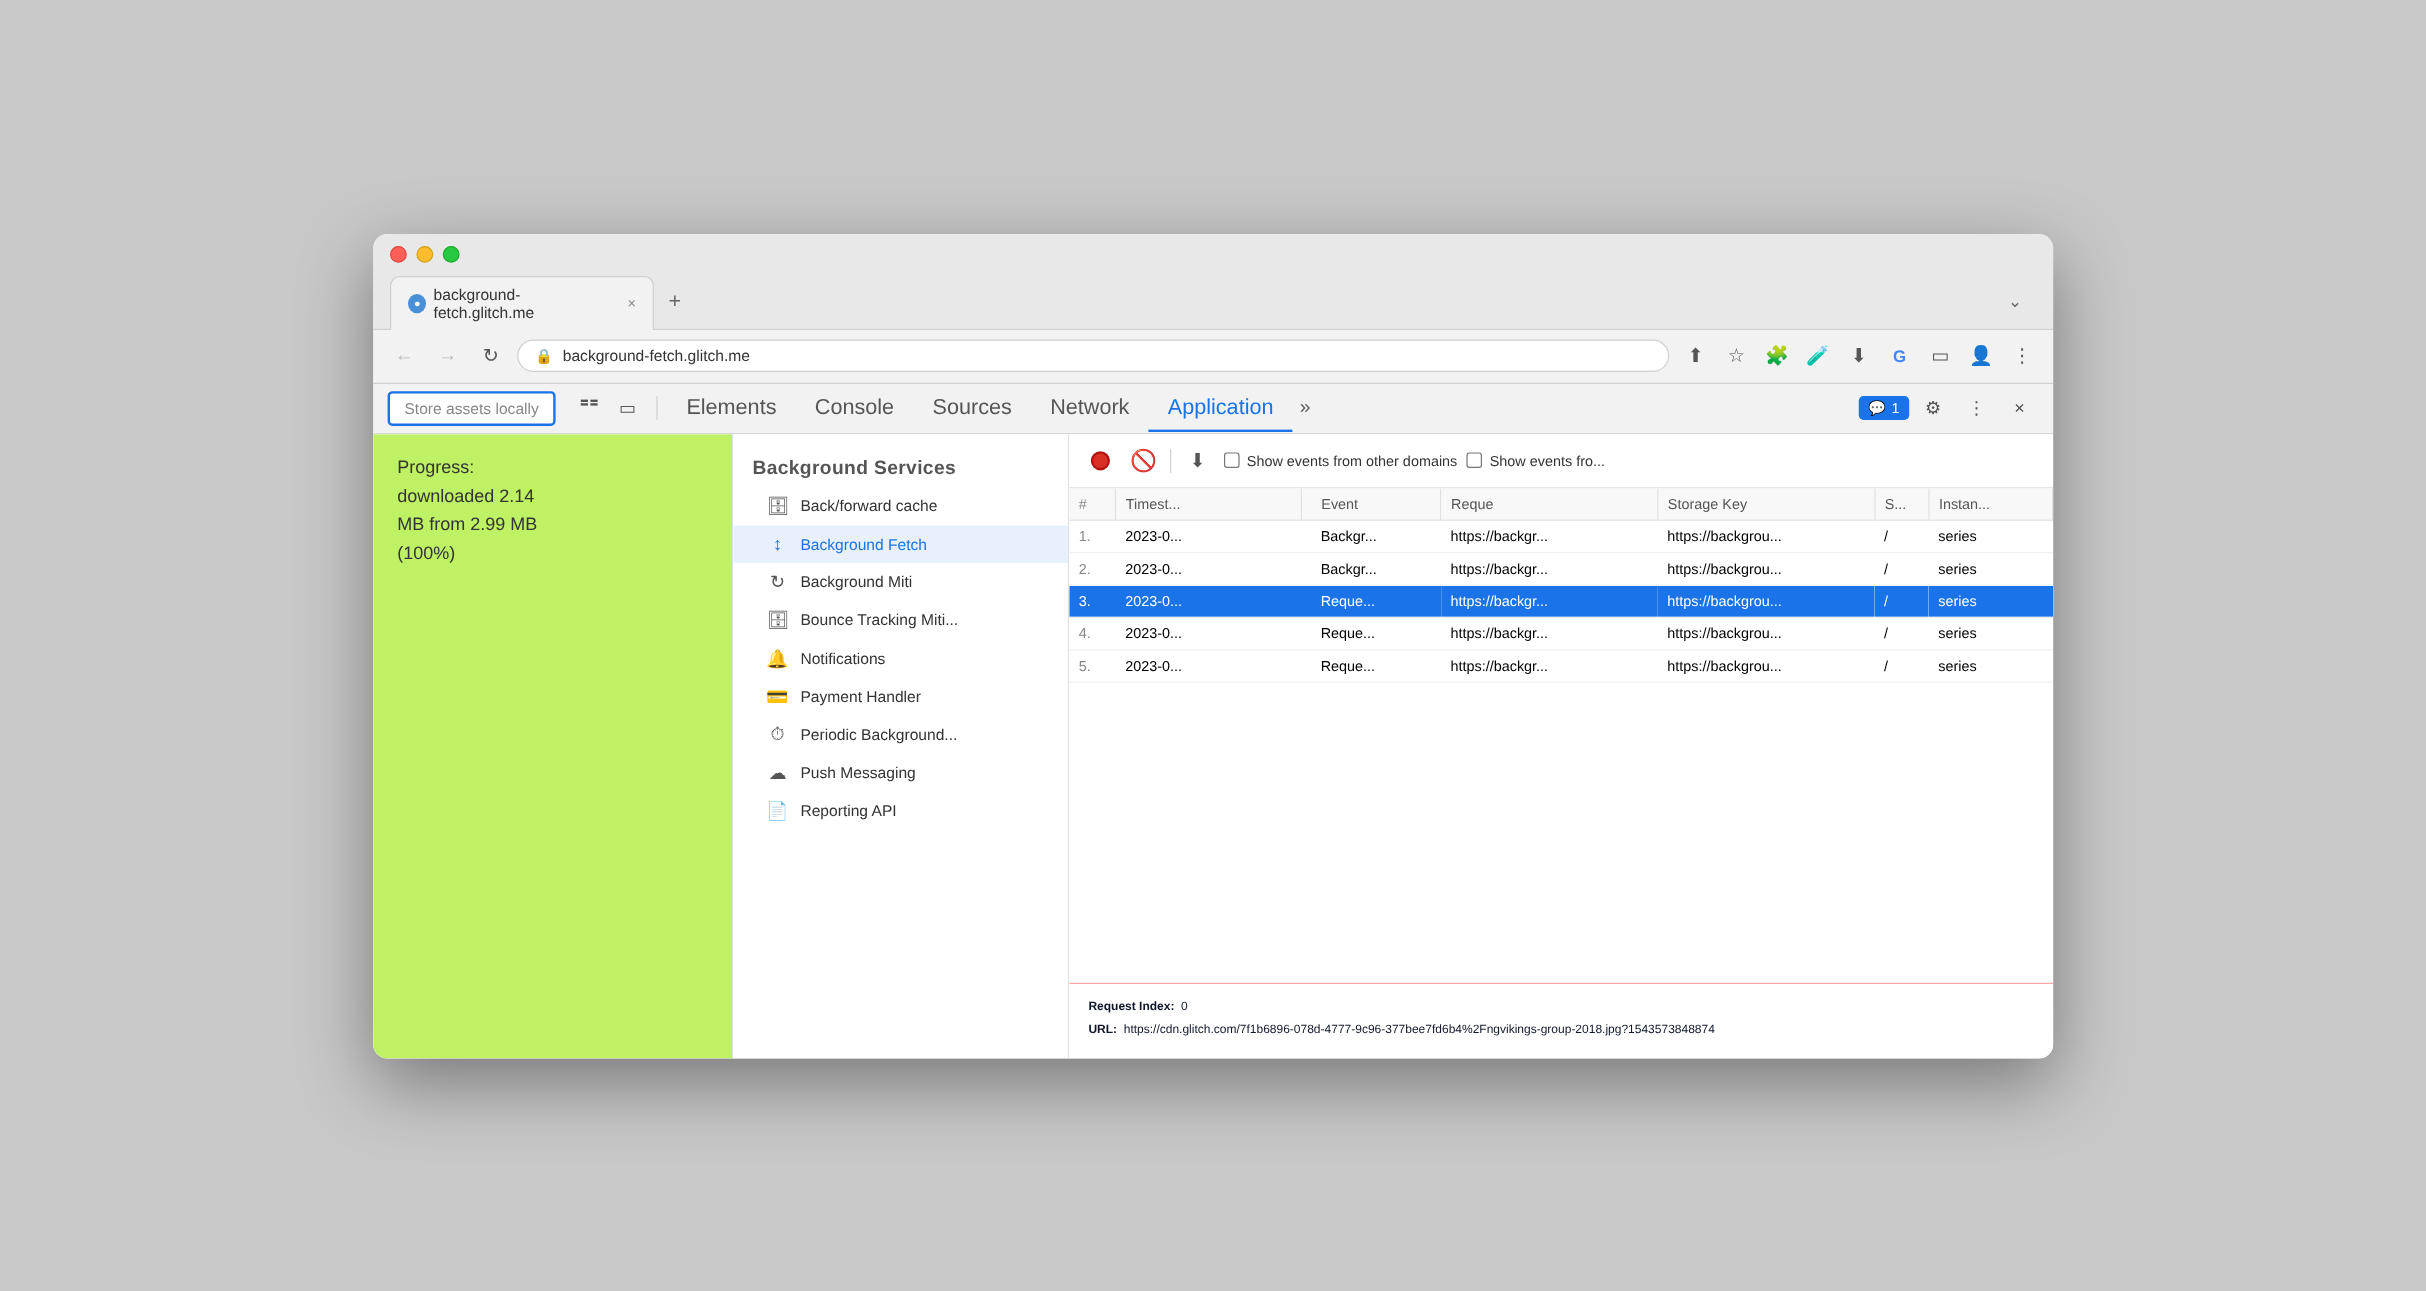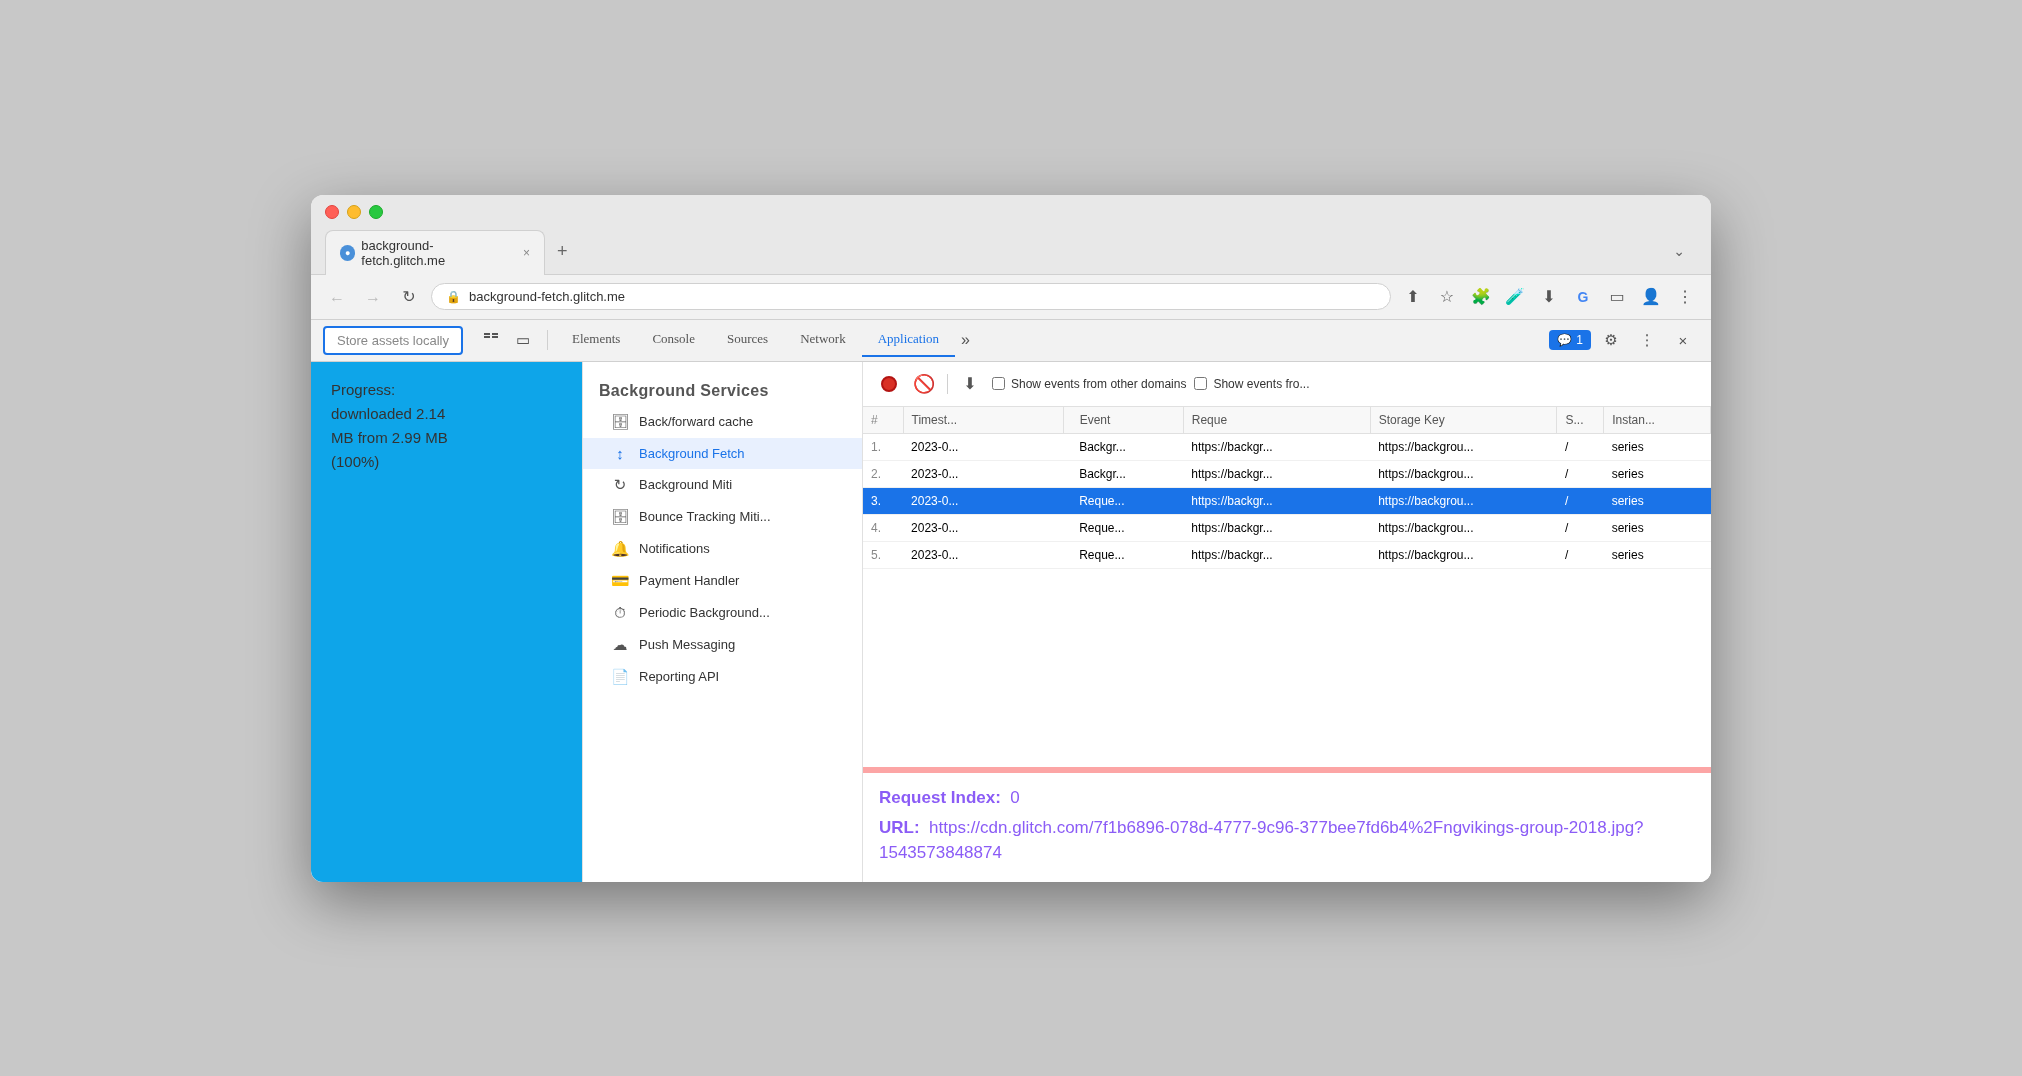--- a/index.html
+++ b/index.html
@@ -173,26 +173,25 @@
       border-radius: 4px;
     }
     .devtools-separator {
       width: 1px;
       height: 20px;
       background: #d0d0d0;
       margin: 0 8px;
     }
     .devtools-tab {
       padding: 8px 16px;
-      font-size: 13px;
+      font-size: 18px;
       color: #555;
       cursor: pointer;
       border-bottom: 2px solid transparent;
       white-space: nowrap;
-      font-family: Liberation Serif, serif;
     }
     .devtools-tab.active {
       color: #1a73e8;
       border-bottom: 2px solid #1a73e8;
     }
     .devtools-tab-more {
       padding: 8px 6px;
       color: #555;
       cursor: pointer;
     }
@@ -213,22 +212,22 @@
       font-size: 12px;
     }
     
     .main-content {
       display: flex;
       background: white;
       height: 520px;
     }
     
     .page-area {
-      width: 272px;
-      background: #0ea5e9;
+      width: 300px;
+      background: #bef264;
       padding: 16px 20px;
       border-right: 1px solid #e0e0e0;
       flex-shrink: 0;
     }
     .progress-text {
       font-size: 15px;
       color: #333;
       line-height: 1.6;
       font-weight: 500;
     }
@@ -365,24 +364,24 @@
     tbody tr.selected td { color: white; }
     .col-num { width: 30px; color: #888; }
     .col-ts { width: 120px; }
     .col-event { width: 90px; padding-left: 16px; }
     .col-origin { width: 140px; }
     .col-storkey { width: 140px; }
     .col-s { width: 30px; }
     .col-inst { width: 80px; }
     
     .detail-panel {
-      border-top: 6px solid #fca5a5;
+      border-top: 1px solid #fca5a5;
       padding: 12px 16px;
-      font-size: 17px;
-      color: #8b5cf6;
+      font-size: 10px;
+      color: #0f172a;
     }
     .detail-line {
       margin-bottom: 4px;
       line-height: 1.5;
     }
     .detail-label { font-weight: 600; }
   </style>
 </head>
 <body>
 

